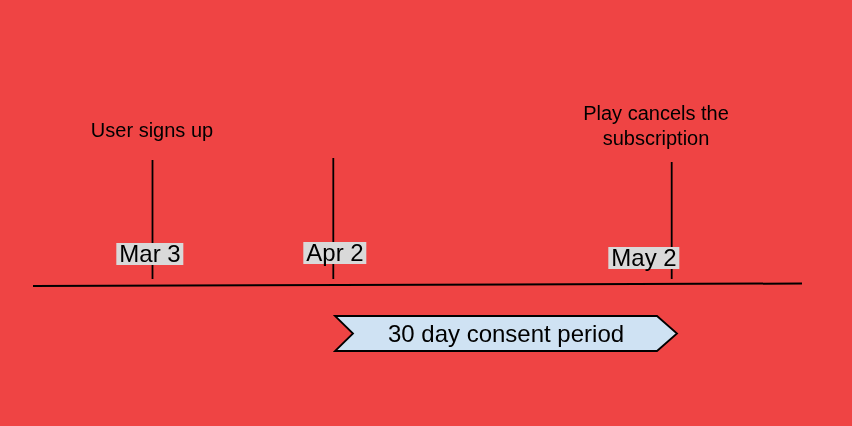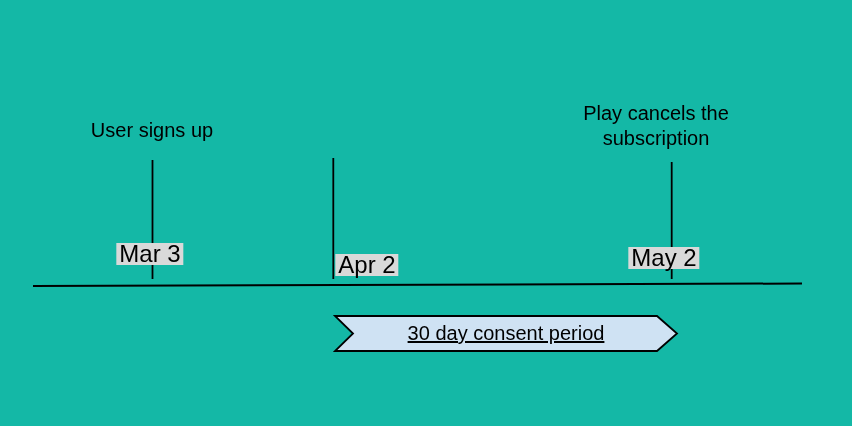--- a/index.html
+++ b/index.html
@@ -5,21 +5,21 @@
   html, body {
     margin: 0;
     padding: 0;
     background: #ffffff;
     font-family: "Liberation Sans", "DejaVu Sans", sans-serif;
   }
   .canvas {
     position: relative;
     width: 852px;
     height: 426px;
-    background: #14b8a6;
+    background: #ef4444;
     overflow: hidden;
   }
   .layer {
     position: absolute;
     left: 0;
     top: 0;
     width: 852px;
     height: 426px;
   }
   .tick {
@@ -52,31 +52,30 @@
     color: var(--text, #000000);
     font-size: 24px;
     line-height: 22px;
     padding: 0 3px;
     white-space: nowrap;
   }
   .banner-label {
     position: absolute;
     transform: translateX(-50%);
     color: var(--text, #000000);
-    font-size: 20px;
+    font-size: 24px;
     line-height: 23px;
     white-space: nowrap;
-    text-decoration: underline;
   }
   #event-label-1 { left: 152px; top: 118px; }
   #event-label-2 { left: 333px; top: 99px;  }
   #event-label-3 { left: 656px; top: 101px; }
   #date-chip-1   { left: 150px; top: 243px; }
-  #date-chip-2   { left: 335px; top: 254px; margin-left: 32px; }
-  #date-chip-3   { left: 664px; top: 247px; }
+  #date-chip-2   { left: 335px; top: 242px; }
+  #date-chip-3   { left: 644px; top: 247px; }
   #banner-label  { left: 506px; top: 322px; }
 </style>
 </head>
 <body>
 
 <div class="canvas">
 
   <svg class="layer" viewBox="0 0 852 426" aria-hidden="true">
     <line class="tick" x1="152.5" y1="160" x2="152.5" y2="279"></line>
     <line class="tick" x1="333.3" y1="158" x2="333.3" y2="279"></line>

